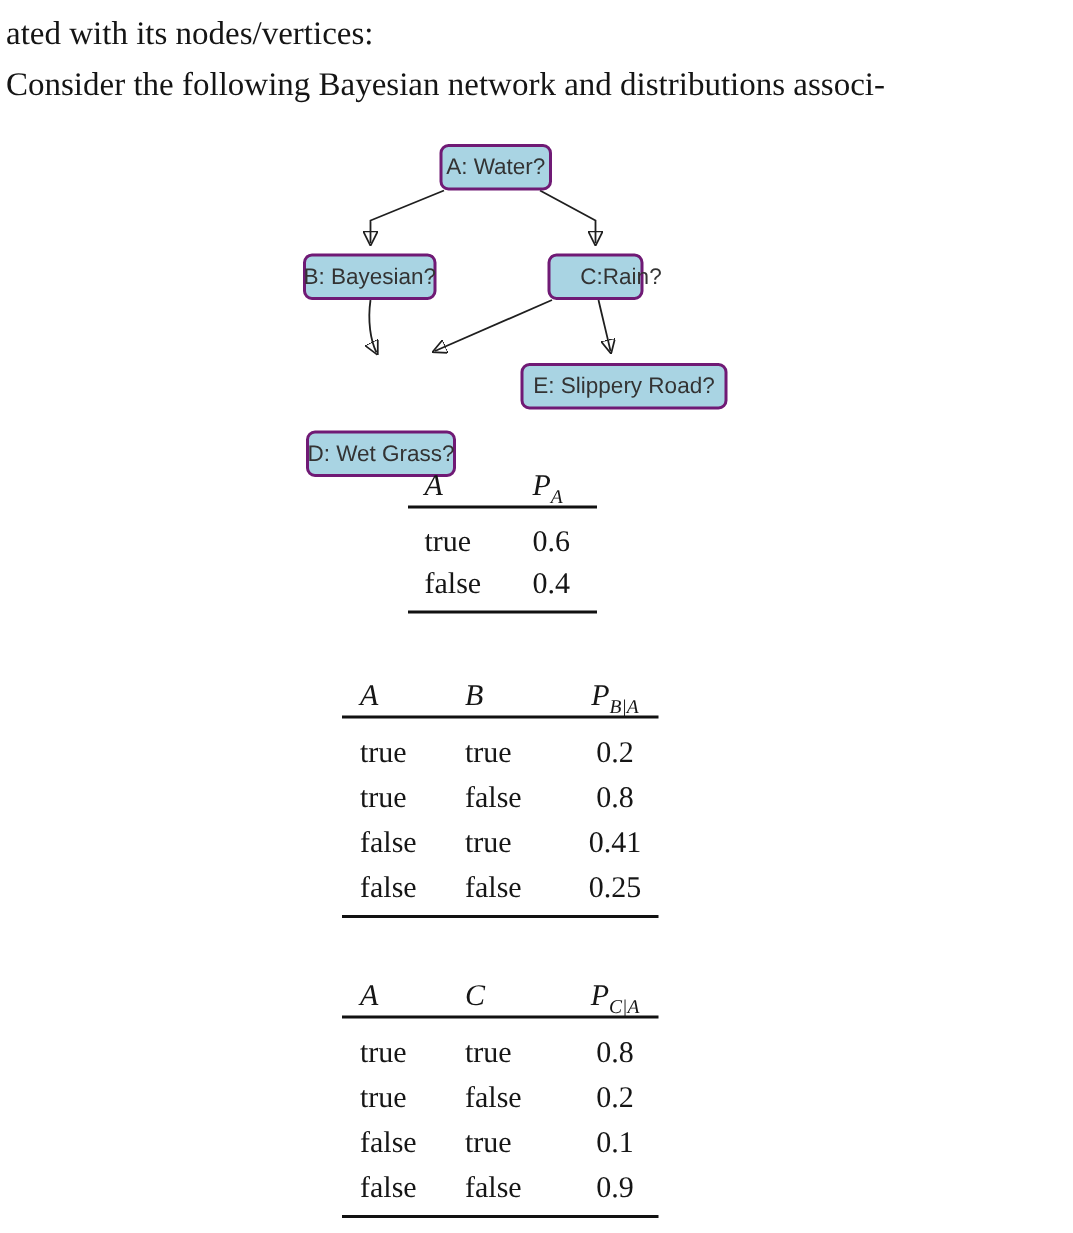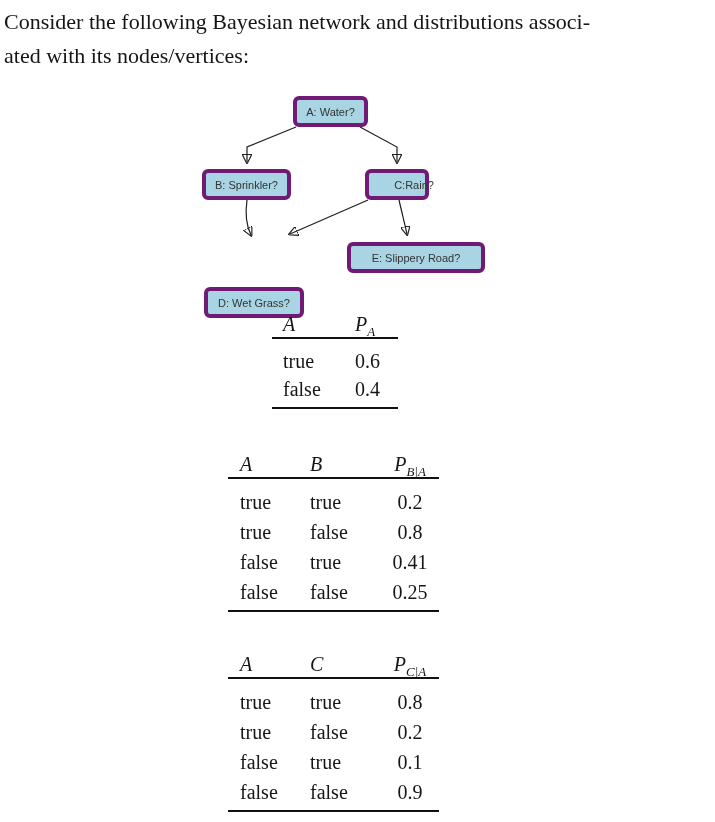--- a/index.html
+++ b/index.html
@@ -25,25 +25,25 @@
 
   
   .edges { position: absolute; left: 0; top: 0; pointer-events: none; }
   .edges path { fill: none; stroke: #1f1f1f; stroke-width: 1.2; }
   .node {
     position: absolute;
     display: flex;
     align-items: center;
     justify-content: center;
     background: #a9d4e3;
-    border: 4px solid #701a75;
+    border: 2px solid #701a75;
     border-radius: 6px;
     box-sizing: border-box;
     font-family: "Liberation Sans", sans-serif;
-    font-size: 11px;
+    font-size: 15px;
     color: #333333;
     white-space: nowrap;
   }
   .n-a { left: 293px; top: 96px;  width: 75px;  height: 31px; }
   .n-b { left: 202px; top: 169px; width: 89px;  height: 31px; }
   .n-c { left: 365px; top: 169px; width: 64px;  height: 31px; padding-left: 34px; }
   .n-d { left: 204px; top: 242px; width: 100px; height: 31px; margin-top: 45px; }
   .n-e { left: 347px; top: 242px; width: 138px; height: 31px; }
 
   
@@ -72,39 +72,39 @@
   .t23 .cb { width: 72px; }
   .t23 .cp { flex: 1; text-align: center; padding-right: 1px; }
   .t23 .rule.bot { margin-top: 3px; }
 </style>
 </head>
 <body>
 
 <div class="page">
 
   <div class="heading">
+    <div>ated with its nodes/vertices:</div>
     <div>Consider the following Bayesian network and distributions associ-</div>
-    <div>ated with its nodes/vertices:</div>
   </div>
 
   <div>
     <svg class="edges" width="715" height="300" viewBox="0 0 715 300">
       <defs>
         <marker id="arr" viewBox="0 0 10 10" refX="8" refY="5" markerWidth="8" markerHeight="8" orient="auto-start-reverse">
           <path d="M0,0 L10,5 L0,10 z" fill="#1f1f1f" stroke="none"></path>
         </marker>
       </defs>
       <path d="M296,127 L247,147 L247,162" marker-end="url(#arr)"></path>
       <path d="M360,127 L397,147 L397,162" marker-end="url(#arr)"></path>
       <path d="M247,200 C245,214 247,227 251,235" marker-end="url(#arr)"></path>
       <path d="M368,200 L290,234" marker-end="url(#arr)"></path>
       <path d="M399,200 C402,213 405,225 407,234" marker-end="url(#arr)"></path>
     </svg>
     <div class="node n-a">A: Water?</div>
-    <div class="node n-b">B: Sprinkler?</div>
+    <div class="node n-b">B: Bayesian?</div>
     <div class="node n-c">C:Rain?</div>
     <div class="node n-d">D: Wet Grass?</div>
     <div class="node n-e">E: Slippery Road?</div>
   </div>
 
   <div class="ptable t1">
     <div class="prow hrow">
       <span class="cell ca">A</span>
       <span class="cell cb"><span>P</span><sub>A</sub></span>
     </div>

